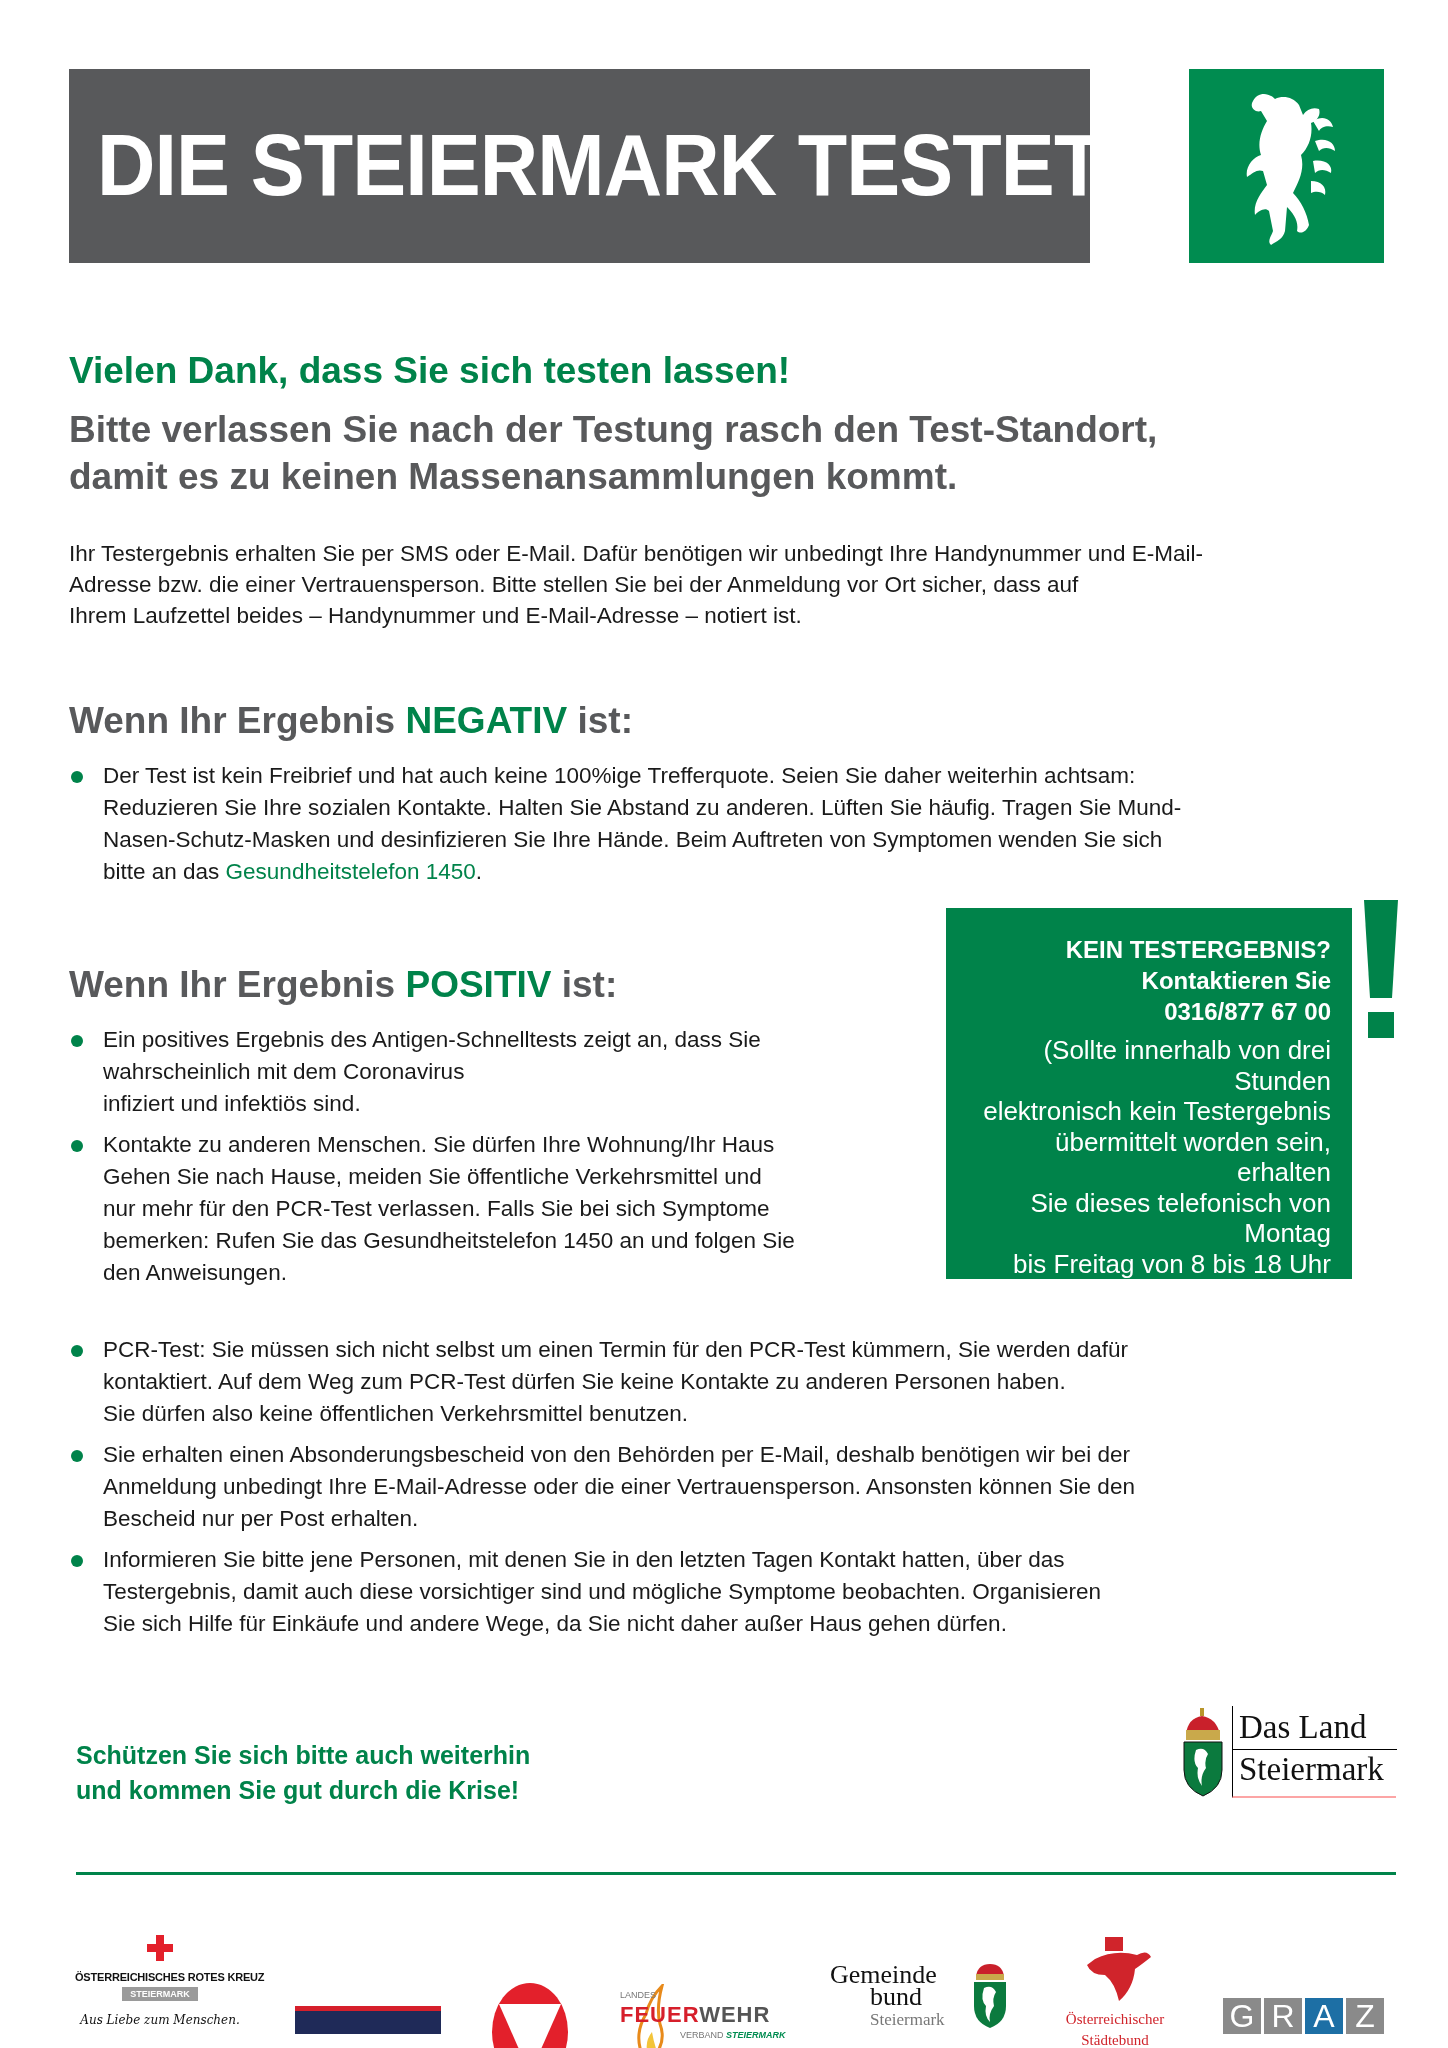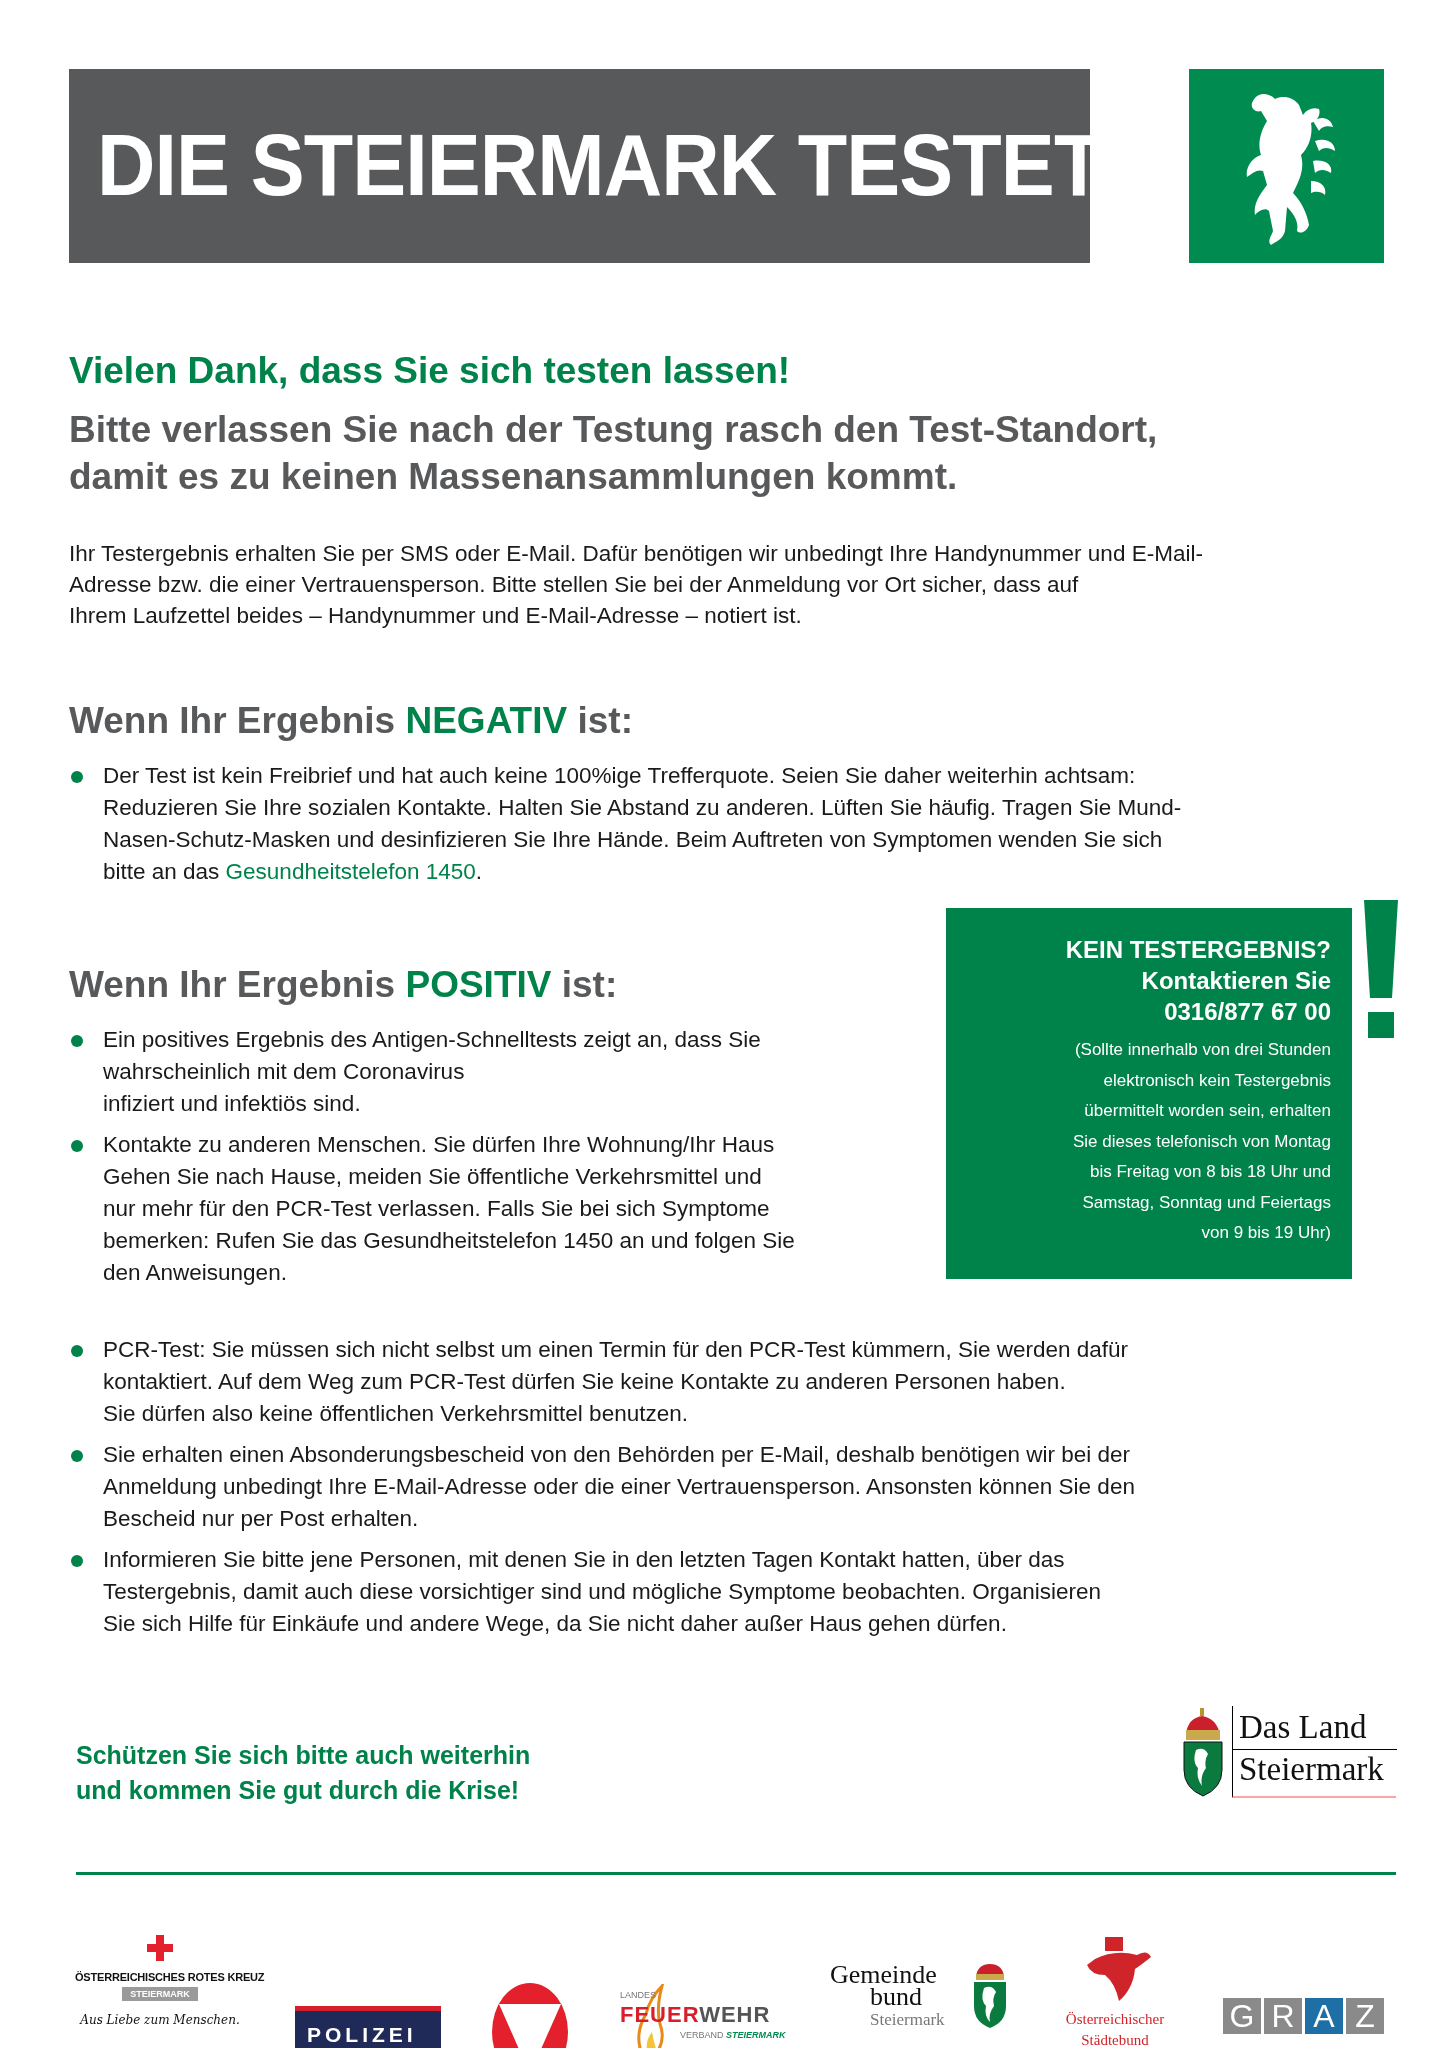--- a/index.html
+++ b/index.html
@@ -23,38 +23,38 @@
     .blist { position: absolute; list-style: none; }
     .blist li { position: relative; padding-left: 34px; font-size: 22.5px; line-height: 32px; color: #1a1a1a; margin-bottom: 9px; }
     .blist li .dot { position: absolute; left: 2px; top: 11px; width: 12px; height: 12px; border-radius: 50%; background: #00834a; }
     .list-neg { left: 69px; top: 760px; width: 1300px; }
     .list-pos1 { left: 69px; top: 1024px; width: 840px; }
     .list-pos2 { left: 69px; top: 1334px; width: 1300px; }
     .link-green { color: #00834a; }
 
     .callout { position: absolute; left: 946px; top: 908px; width: 406px; height: 371px; background: #00834a; color: #ffffff; text-align: right; padding: 26px 21px 0 20px; }
     .callout .c-head { font-size: 24px; font-weight: bold; line-height: 31px; }
-    .callout .c-body { font-size: 17px; line-height: 30.5px; margin-top: 8px; text-align: right; }
+    .callout .c-body { font-size: 26px; line-height: 30.5px; margin-top: 8px; text-align: right; }
     .exclam { position: absolute; left: 1356px; top: 900px; width: 50px; height: 150px; }
 
     .closing { position: absolute; left: 76px; top: 1738px; font-size: 25px; font-weight: bold; color: #00834a; line-height: 35px; }
 
     .land-logo { position: absolute; left: 1178px; top: 1706px; width: 218px; height: 92px; }
     .land-text { position: absolute; left: 54px; top: 0; width: 164px; height: 92px; border-left: 1.5px solid #000; border-bottom: 2px solid #fca5a5; font-family: "Liberation Serif", serif; font-size: 33px; line-height: 42px; color: #111; padding-left: 6px; }
     .land-text .sep { position: absolute; left: 0; top: 43px; width: 164px; border-top: 1.5px solid #000; }
 
     .footer-rule { position: absolute; left: 76px; top: 1872px; width: 1320px; height: 3px; background: #00834a; }
 
     .logos { position: absolute; top: 1900px; left: 0; width: 1448px; height: 148px; }
     .logo { position: absolute; }
     .rk { left: 75px; top: 35px; width: 170px; text-align: center; }
     .rk .name { font-size: 11px; font-weight: bold; letter-spacing: -0.2px; margin-top: 6px; color: #111; white-space: nowrap; }
     .rk .sub { display: inline-block; background: #9a9a9a; color: #fff; font-size: 9px; font-weight: bold; padding: 2px 8px; margin-top: 3px; }
     .rk .tag { font-family: "DejaVu Serif", serif; font-style: italic; font-size: 12px; margin-top: 12px; color: #111; }
-    .pol { left: 295px; top: 106px; width: 146px; height: 42px; background: #1f2a58; border-top: 5px solid #d61f2b; color: #fff; font-weight: bold; font-size: 21px; letter-spacing: 4px; padding: 12px 0 0 12px; }
+    .pol { left: 295px; top: 106px; width: 146px; height: 28px; background: #1f2a58; border-top: 5px solid #d61f2b; color: #fff; font-weight: bold; font-size: 21px; letter-spacing: 4px; padding: 22px 0 0 12px; }
     .bh { left: 491px; top: 82px; width: 78px; height: 100px; }
     .fw { left: 616px; top: 90px; width: 170px; height: 70px; }
     .fw .landes { position: absolute; left: 4px; top: 0; font-size: 9px; color: #777; }
     .fw .main { position: absolute; left: 4px; top: 12px; font-size: 22px; font-weight: 900; letter-spacing: 1px; }
     .fw .main .r { color: #d61f2b; } .fw .main .g { color: #555; }
     .fw .verb { position: absolute; left: 64px; top: 40px; font-size: 9px; color: #777; white-space: nowrap; }
     .fw .verb b { color: #008c50; font-style: italic; }
     .gb { left: 830px; top: 60px; width: 180px; height: 105px; }
     .gb .t { position: absolute; left: 0; font-family: "Liberation Serif", serif; color: #111; }
     .sb { left: 1055px; top: 35px; width: 120px; height: 130px; text-align: center; }

